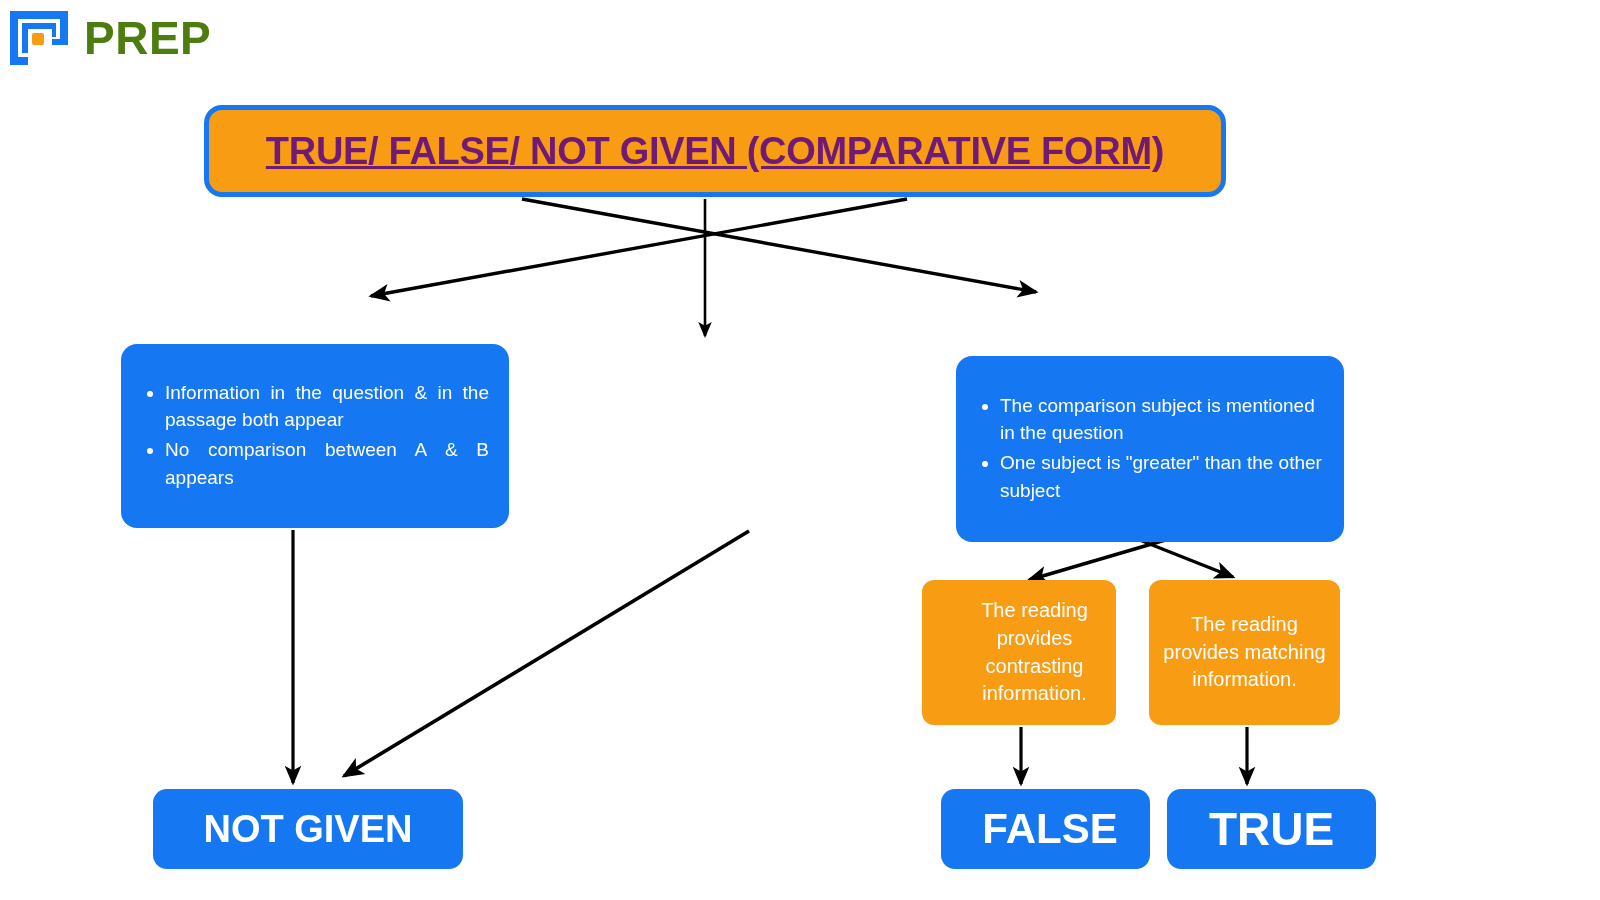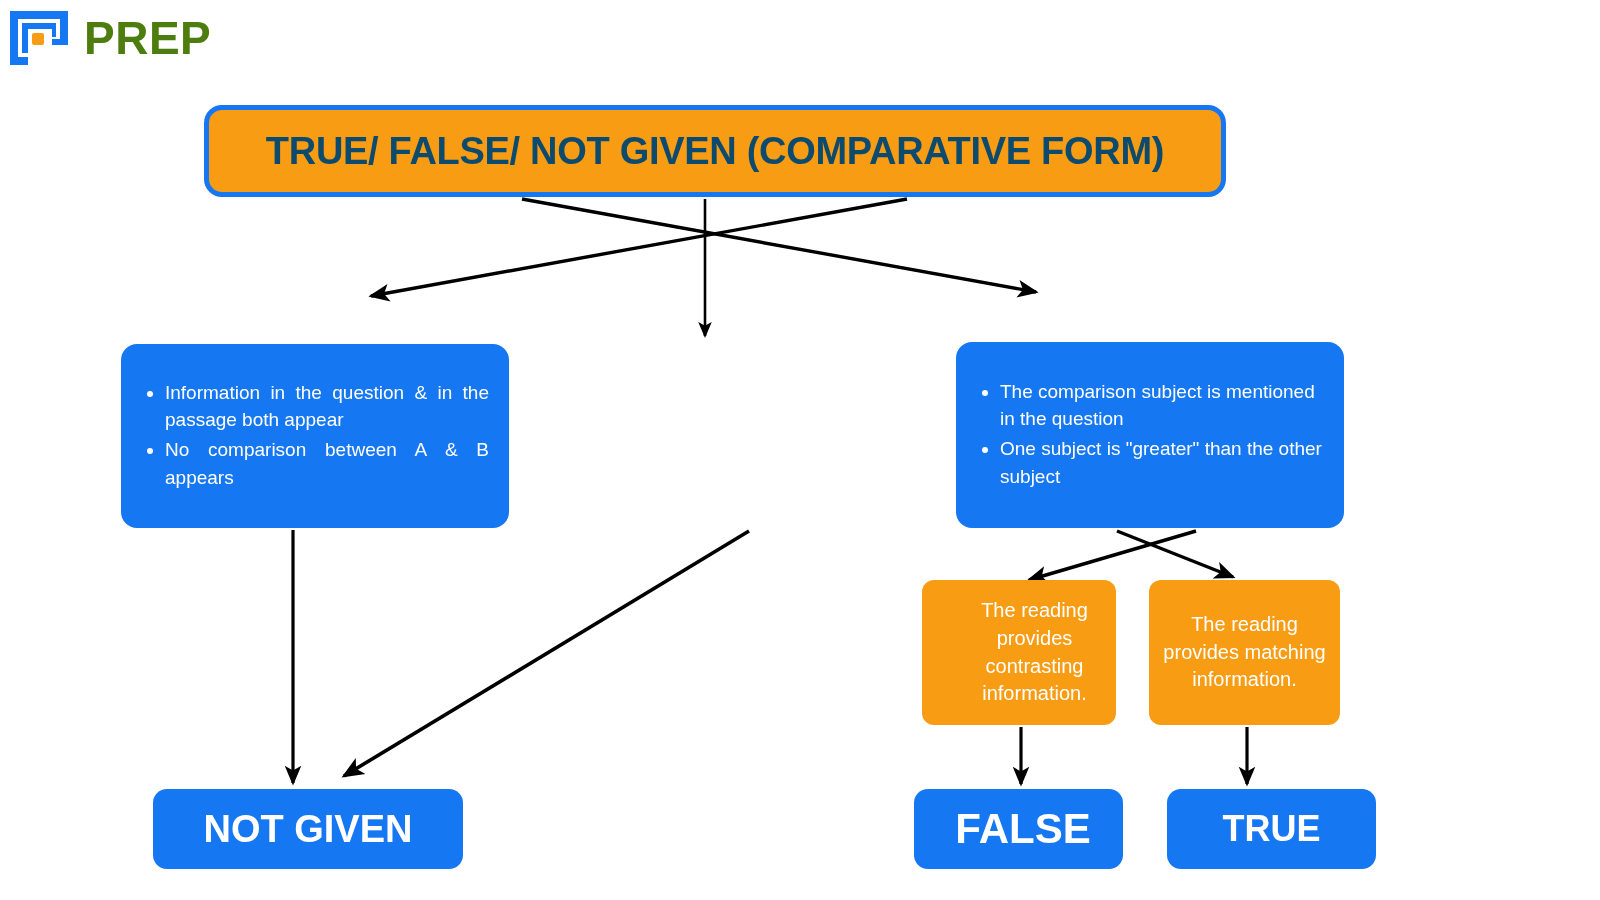--- a/index.html
+++ b/index.html
@@ -64,26 +64,27 @@
     height: 92px;
     box-sizing: border-box;
     background: #f89c14;
     border: 5px solid #1677f2;
     border-radius: 18px;
     display: flex;
     align-items: center;
     justify-content: center;
   }
   #title-text {
-    color: #0c4a6e;
+    color: #701a75;
     font-size: 38px;
     font-weight: bold;
     letter-spacing: -0.3px;
     white-space: nowrap;
     text-align: left;
+    text-decoration: underline;
   }
 
   
   .criteria {
     border-radius: 16px;
     padding: 14px 20px;
   }
   .criteria ul {
     margin: 0;
     padding-left: 24px;
@@ -91,21 +92,21 @@
   }
   .criteria li {
     font-size: 19px;
     line-height: 1.45;
     margin: 0 0 2px 0;
   }
   .justify li { text-align: justify; }
 
   #box-notgiven-criteria { left: 101px;  top: 344px; width: 388px; height: 184px; }
   #box-middle-criteria   { left: 512px;  top: 339px; width: 388px; height: 189px; }
-  #box-right-criteria    { left: 936px;  top: 342px; width: 388px; height: 186px; }
+  #box-right-criteria    { left: 936px;  top: 356px; width: 388px; height: 186px; }
 
   
   .leaf {
     border-radius: 12px;
     text-align: center;
     font-size: 20px;
     line-height: 1.38;
     padding: 8px 14px;
     align-items: center;
   }
@@ -118,27 +119,27 @@
     align-items: center;
     justify-content: center;
     font-weight: bold;
     text-align: center;
   }
   #result-notgiven {
     left: 133px; top: 789px; width: 310px; height: 80px;
     font-size: 38px;
   }
   #result-false {
-    left: 894px; top: 789px; width: 209px; height: 80px;
+    left: 921px; top: 789px; width: 209px; height: 80px;
     font-size: 42px;
     padding-left: 9px;
   }
   #result-true {
     left: 1147px; top: 789px; width: 209px; height: 80px;
-    font-size: 36px;
+    font-size: 46px;
     align-items: center;
   }
 
   
   #arrows {
     position: absolute;
     left: 0; top: 0;
     width: 1600px; height: 900px;
     pointer-events: none;
   }

